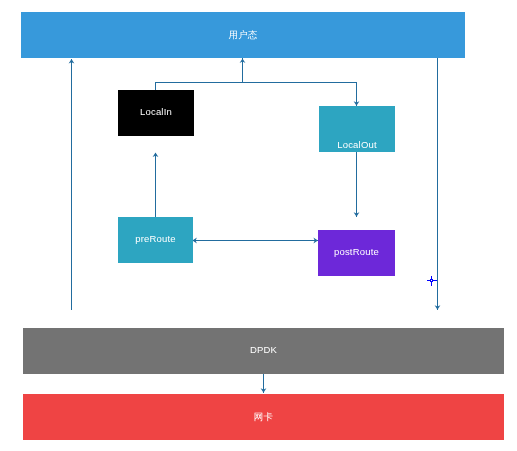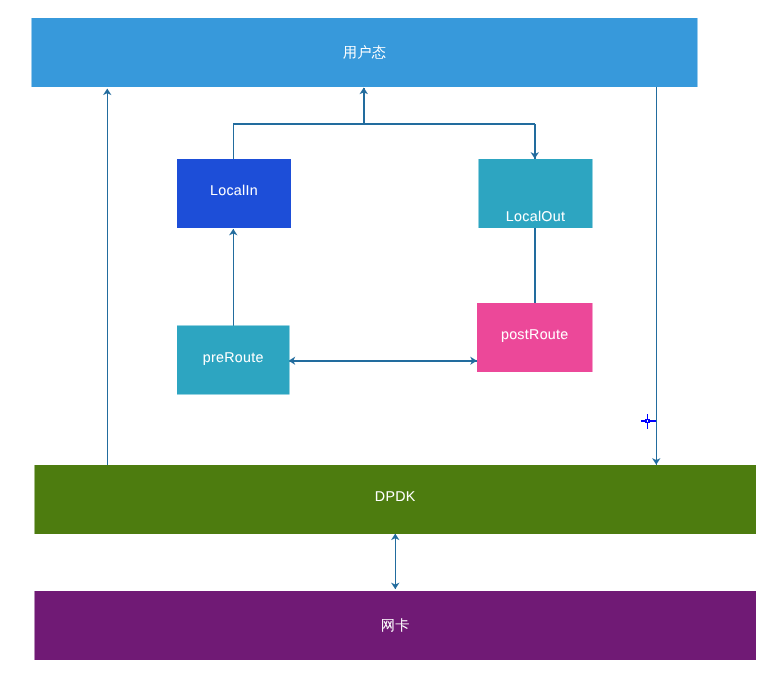--- a/index.html
+++ b/index.html
@@ -81,36 +81,36 @@
         <path d="M192.4,240.5 L317.9,240.5" marker-end="url(#arrEnd)" marker-start="url(#arrStart)"></path>
         <path d="M437.5,57.5 L437.5,309.8" marker-end="url(#arrEnd)"></path>
         <path d="M263.5,355.6 L263.5,392.8" marker-end="url(#arrEnd)" marker-start="url(#arrStart)"></path>
       </g>
   </svg>
 
   <div id="nodes">
       <div class="node node-bar" style="left: 21px; top: 12px; width: 444px; height: 46px; background: rgb(55, 153, 219);">
         <span class="node-label cjk">用户态</span>
       </div>
-      <div class="node node-box" style="left: 118px; top: 106px; width: 76px; height: 46px; background: #1d4ed8;">
+      <div class="node node-box" style="left: 118px; top: 90px; width: 76px; height: 46px; background: #000000;">
         <span class="node-label">LocalIn</span>
       </div>
       <div class="node node-box" style="left: 319px; top: 106px; width: 76px; height: 46px; background: rgb(45, 165, 193); align-items: flex-end;">
         <span class="node-label">LocalOut</span>
       </div>
       <div class="node node-box" style="left: 118px; top: 217px; width: 75px; height: 46px; background: rgb(45, 165, 193);">
         <span class="node-label">preRoute</span>
       </div>
-      <div class="node node-box" style="left: 318px; top: 202px; width: 77px; height: 46px; background: #ec4899;">
+      <div class="node node-box" style="left: 318px; top: 230px; width: 77px; height: 46px; background: #6d28d9;">
         <span class="node-label">postRoute</span>
       </div>
-      <div class="node node-bar" style="left: 23px; top: 310px; width: 481px; height: 46px; background: #4d7c0f;">
+      <div class="node node-bar" style="left: 23px; top: 328px; width: 481px; height: 46px; background: #737373;">
         <span class="node-label">DPDK</span>
       </div>
-      <div class="node node-bar" style="left: 23px; top: 394px; width: 481px; height: 46px; background: #701a75;">
+      <div class="node node-bar" style="left: 23px; top: 394px; width: 481px; height: 46px; background: #ef4444;">
         <span class="node-label cjk">网卡</span>
       </div>
     </div>
 
 
   <svg class="cursor-marker" viewBox="0 0 11 11" width="11" height="11" xmlns="http://www.w3.org/2000/svg" style="left: 427px; top: 276px;">
     <g shape-rendering="crispEdges" fill="#0000ff">
       <rect x="0" y="4" width="4" height="1"></rect>
       <rect x="6" y="4" width="4" height="1"></rect>
       <rect x="4" y="0" width="1" height="4"></rect>

